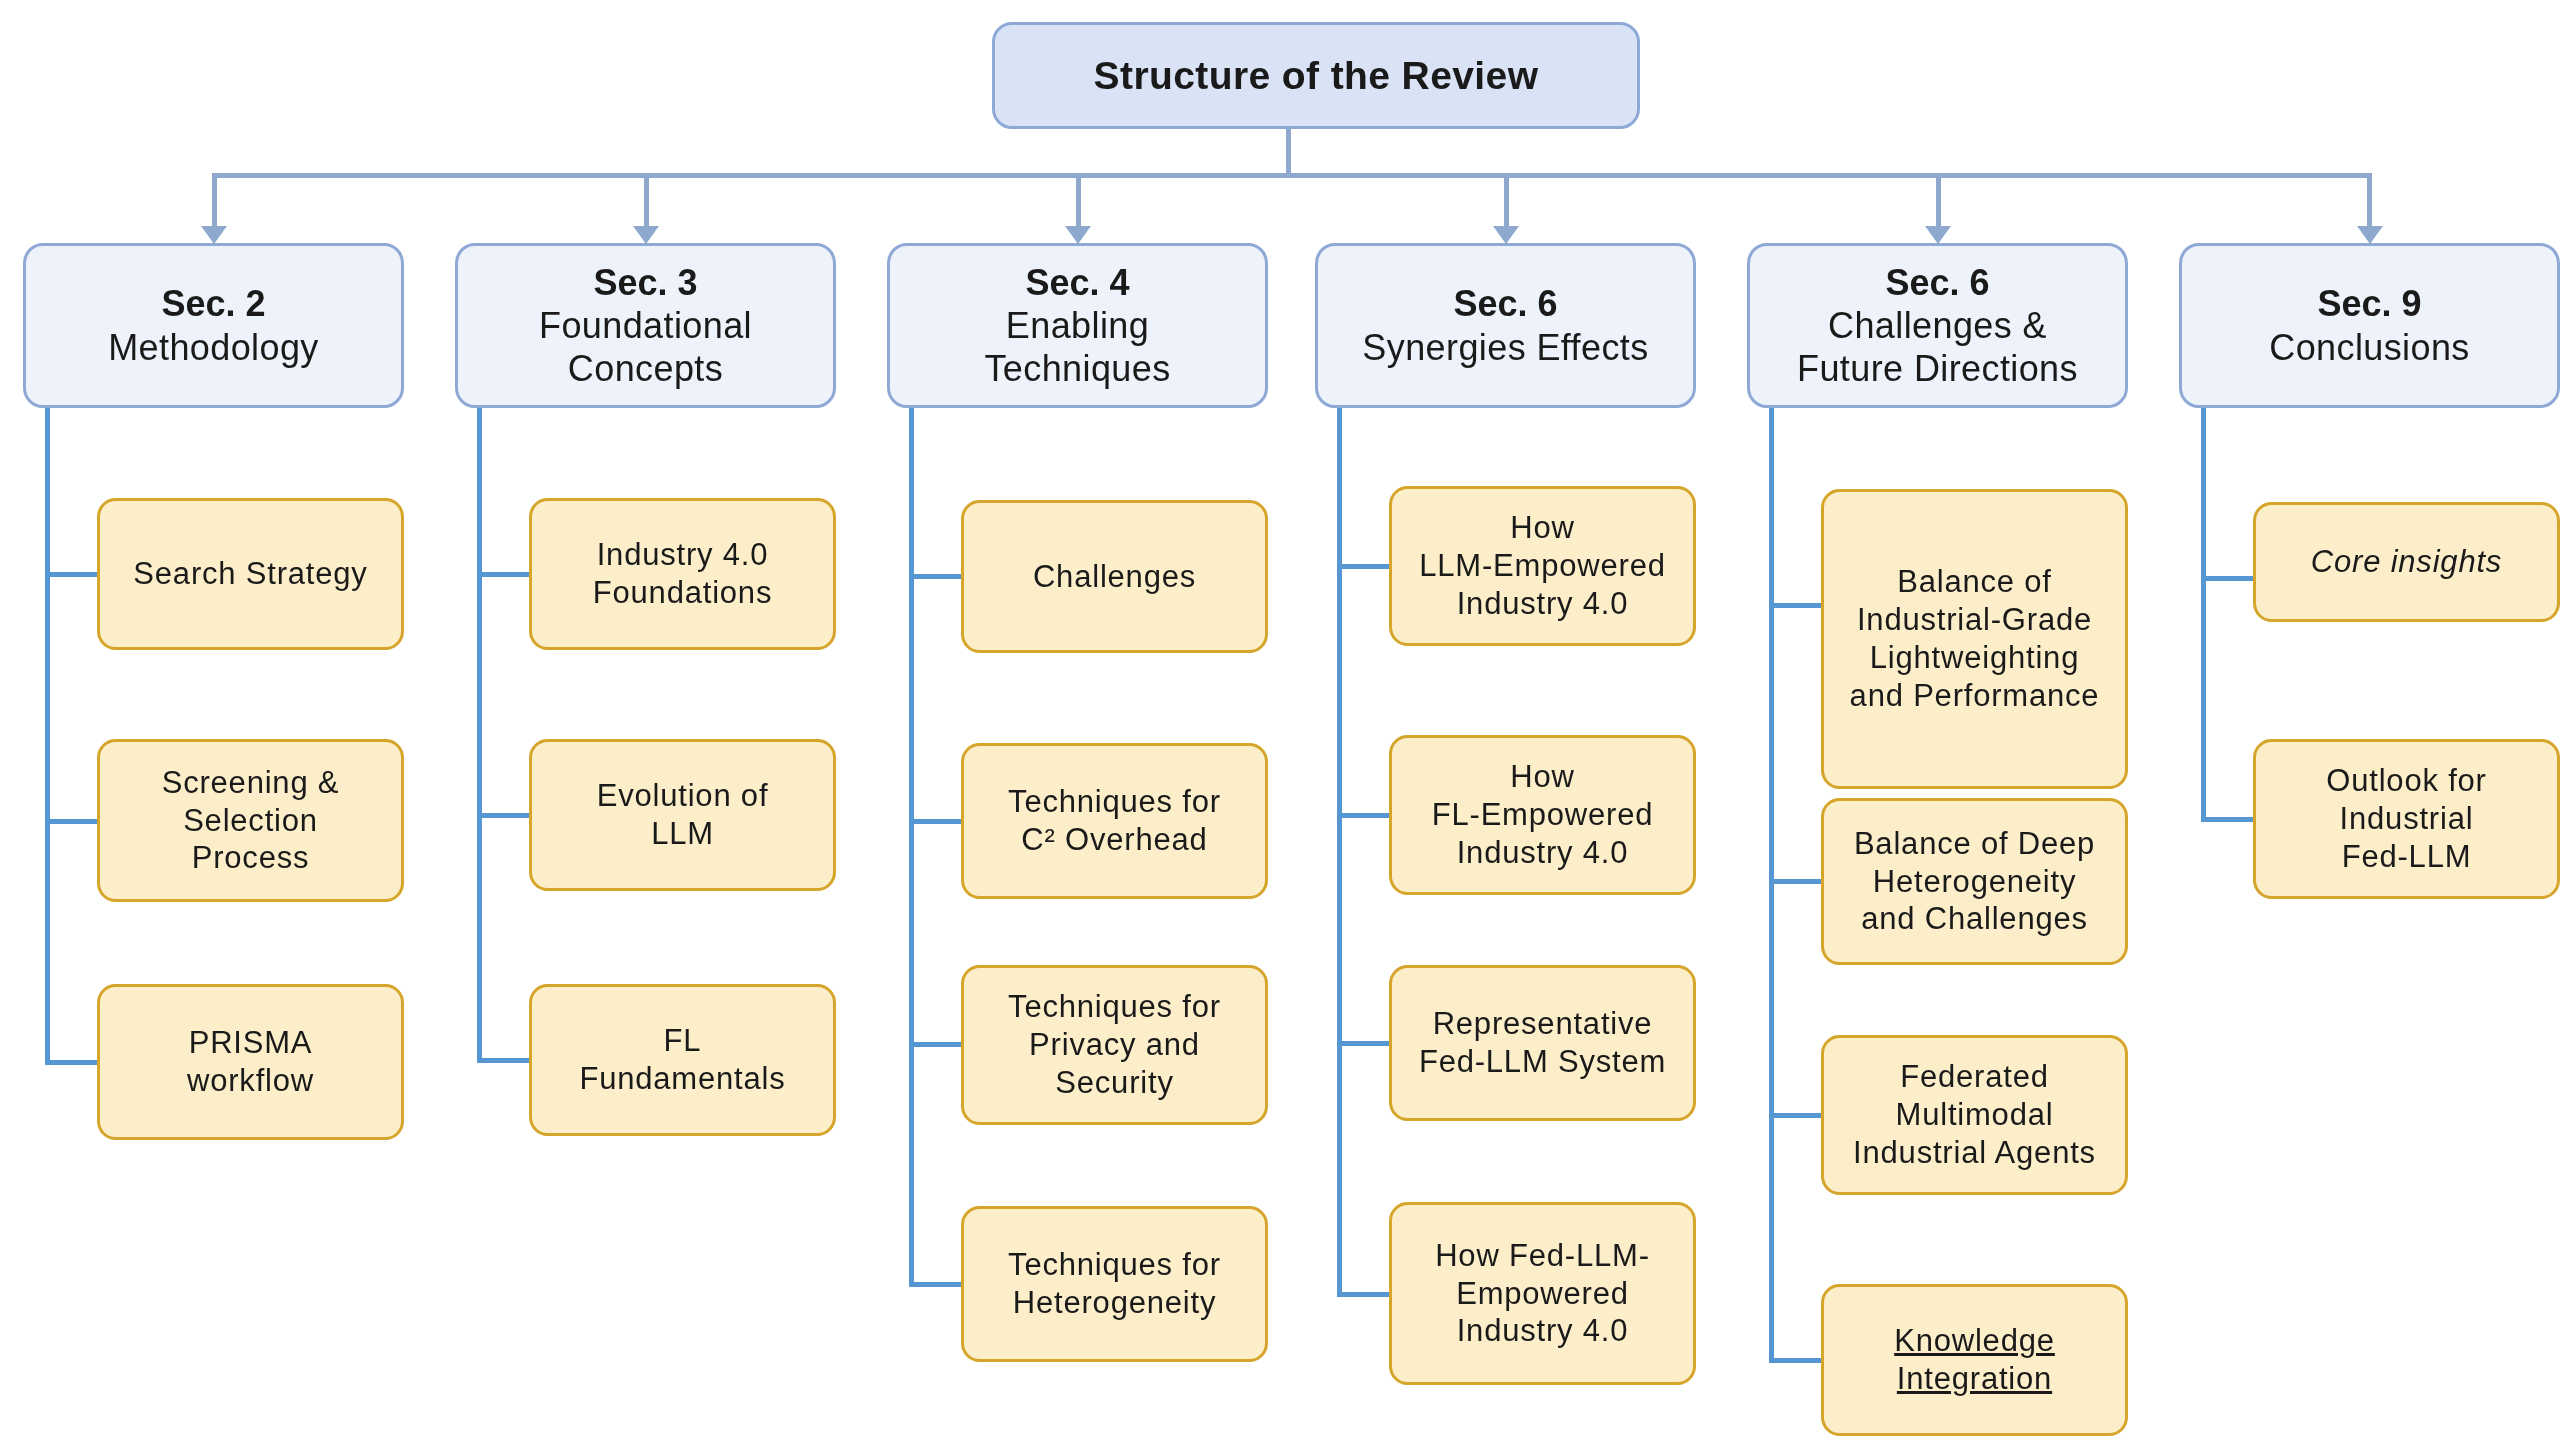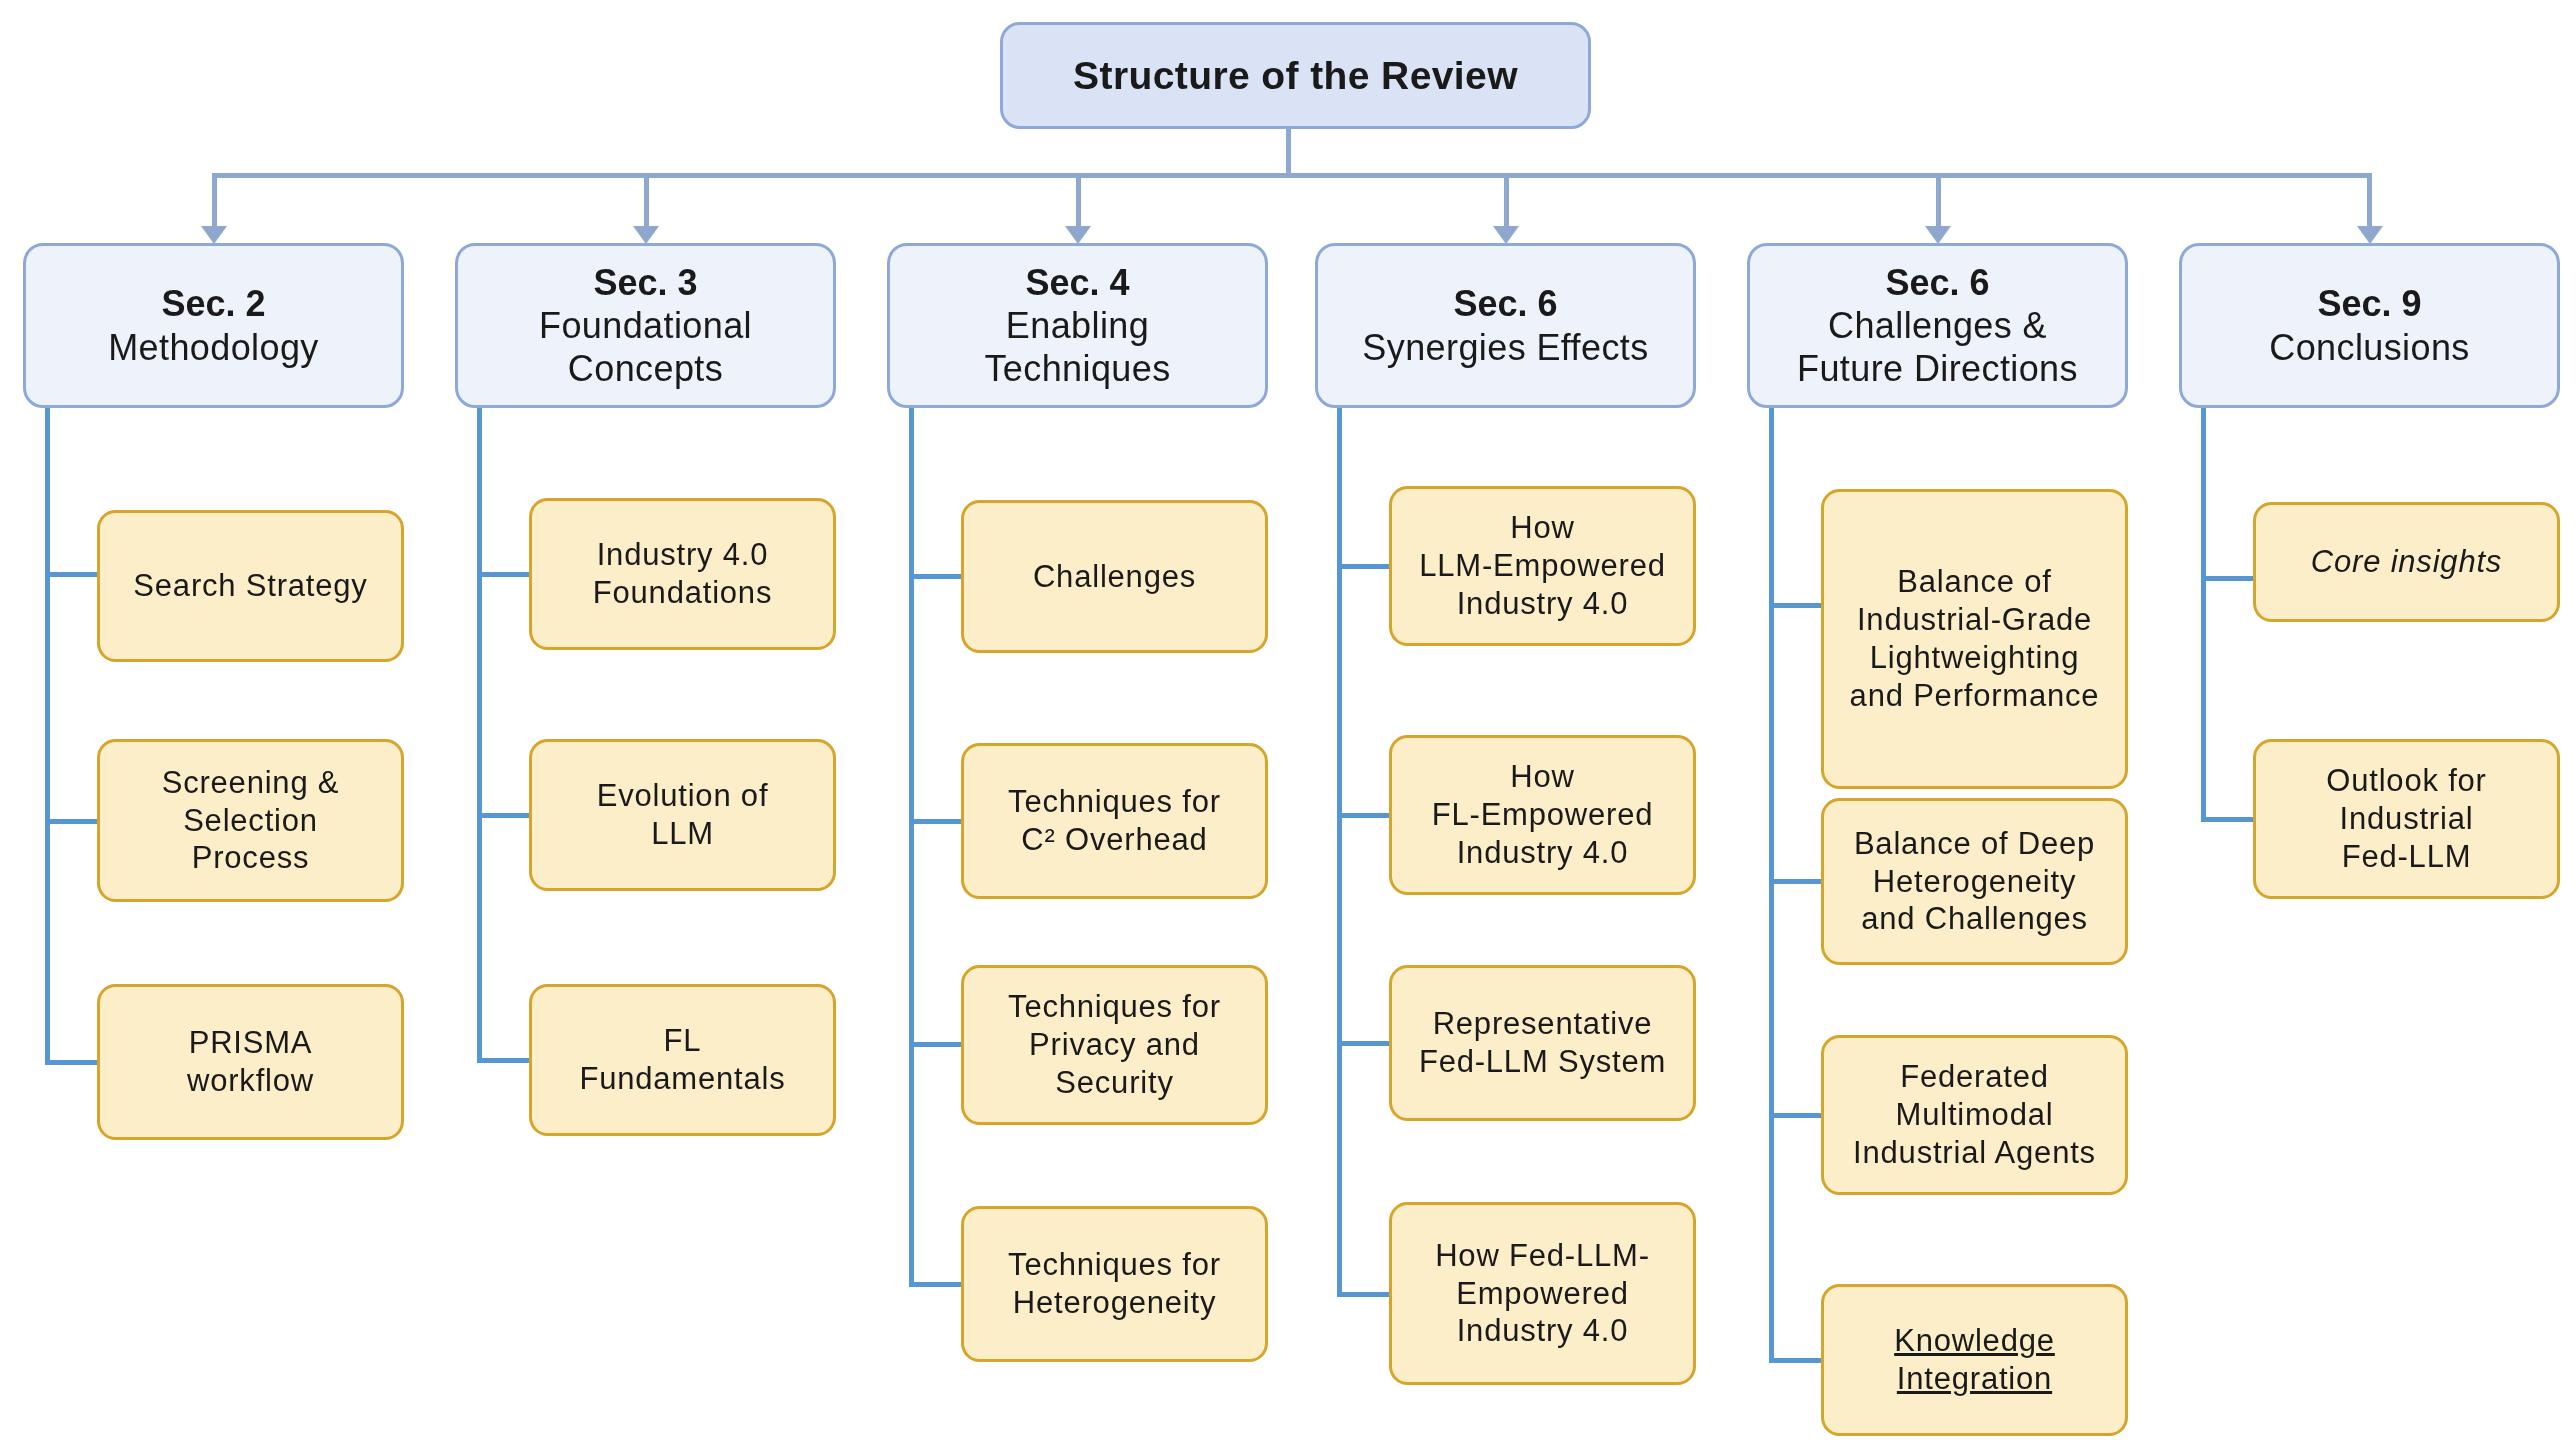--- a/index.html
+++ b/index.html
@@ -2,23 +2,23 @@
 <html style="font-size:12.5px"><head>
 <meta charset="utf-8">
 <style>
   html,body{margin:0;padding:0;background:#ffffff;}
   #canvas{
     position:relative;width:2576px;height:1448px;overflow:hidden;
     font-family:"Liberation Sans",sans-serif;color:#1a1a1a;background:#ffffff;
   }
   .box{box-sizing:border-box;position:absolute;display:flex;align-items:center;justify-content:center;text-align:center;}
   .title-box{
-    left:992px;top:22px;width:591px;height:107px;
+    left:992px;top:22px;width:648px;height:107px;
     background:#dae3f5;border:3.1px solid #8fa9d6;border-radius:20px;
-    font-size:39px;font-weight:700;letter-spacing:0.4px;margin-left:8px;
+    font-size:39px;font-weight:700;letter-spacing:0.4px;
   }
   .section-box{
     top:243px;width:381px;height:165px;flex-direction:column;
     background:#eef2fa;border:3.1px solid #8fa9d6;border-radius:20px;
     font-size:36px;line-height:1.2;
   }
   .sec-num{font-weight:700;}
   .sec-name{font-weight:400;white-space:pre-line;letter-spacing:0.4px;}
   .child-box{
     width:307px;background:#fdeeca;border:3.9px solid #d5a62b;border-radius:18.7px;
@@ -80,21 +80,21 @@
       <div class="branch" style="left: 1769px; top: 1358px; width: 59px; height: 5.4px;"></div>
       <div class="branch" style="left: 2201px; top: 408px; width: 5.4px; height: 414px;"></div>
       <div class="branch" style="left: 2201px; top: 576px; width: 59px; height: 5.4px;"></div>
       <div class="branch" style="left: 2201px; top: 817px; width: 59px; height: 5.4px;"></div>
     </div>
   <div id="columns">
       <div class="box section-box" style="left: 23px;">
         <span class="sec-num">Sec. 2</span>
         <span class="sec-name">Methodology</span>
       </div>
-      <div class="box child-box" style="left: 97px; top: 498px; width: 307px; height: 152px; margin-top: 12px;">
+      <div class="box child-box" style="left: 97px; top: 498px; width: 307px; height: 152px;">
         <span>Search Strategy</span>
       </div>
       <div class="box child-box" style="left: 97px; top: 739px; width: 307px; height: 163px;">
         <span>Screening &amp;
 Selection
 Process</span>
       </div>
       <div class="box child-box" style="left: 97px; top: 984px; width: 307px; height: 156px;">
         <span>PRISMA
 workflow</span>

